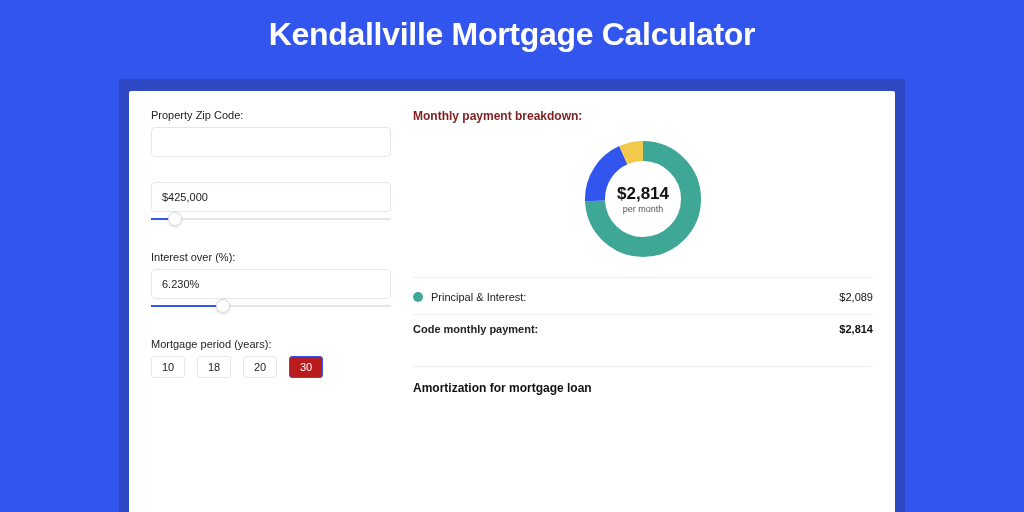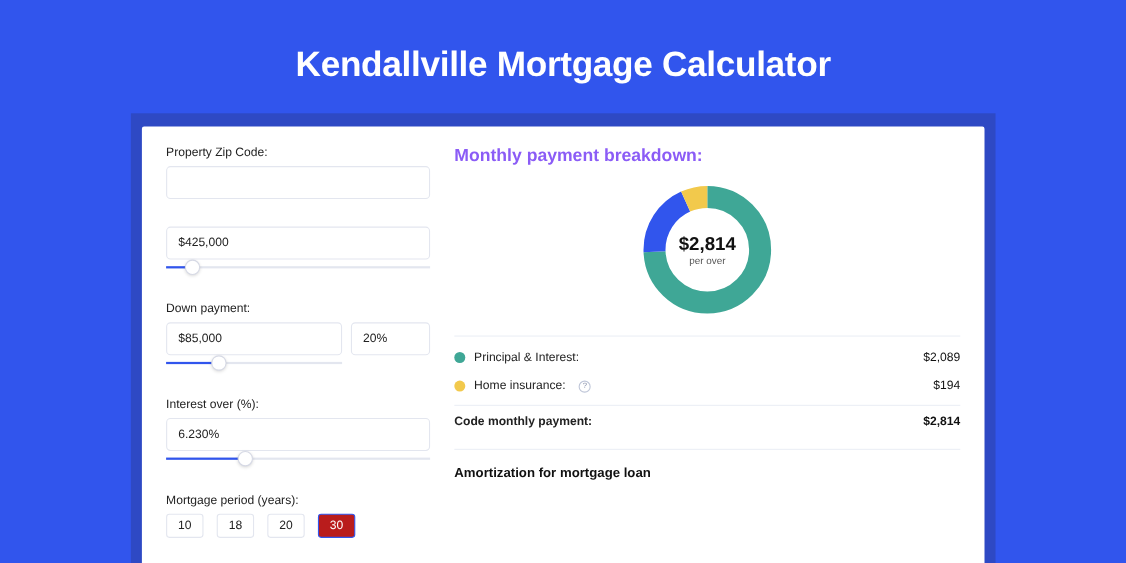--- a/index.html
+++ b/index.html
@@ -4,21 +4,21 @@
 <style>
   * { box-sizing: border-box; margin: 0; padding: 0; }
   html, body { width: 1024px; height: 512px; overflow: hidden; font-family: Arial, Helvetica, sans-serif; }
   body { background: #3155ED; }
 
   .page-title {
     text-align: center;
     color: #fff;
     font-size: 32px;
     font-weight: 700;
-    padding-top: 40px;
+    padding-top: 16px;
     padding-bottom: 26px;
     letter-spacing: -0.3px;
   }
 
   .card-shadow {
     width: 786px;
     margin: 0 auto;
     background: #2E49C4;
     padding-top: 12px;
     padding-left: 0;
@@ -84,21 +84,21 @@
   .toggle {
     width:30px; height:16px; border-radius:10px; background:#e3e6ef; position:relative;
   }
   .toggle-knob {
     width:14px; height:14px; background:#fff; border-radius:50%;
     position:absolute; top:1px; left:1px; box-shadow:0 1px 2px rgba(0,0,0,.2);
   }
   .vet-label { font-size:11px; color:#222; }
 
   
-  .breakdown-title { font-size:16px; font-weight:700; color:#8b5cf6; margin-bottom:10px; }
+  .breakdown-title { font-size:12px; font-weight:700; color:#7f1d1d; margin-bottom:10px; }
   .donut-wrap { display:flex; justify-content:center; padding:6px 0 8px; }
   .donut { position:relative; width:120px; height:120px; }
   .donut svg { transform: rotate(-90deg); }
   .donut-center {
     position:absolute; inset:0; display:flex; flex-direction:column;
     align-items:center; justify-content:center;
   }
   .donut-amount { font-size:17px; font-weight:700; color:#111; }
   .donut-sub { font-size:9px; color:#555; }
 
@@ -111,21 +111,21 @@
   .dot-blue  { background:#3155ED; }
   .dot-yellow{ background:#F2C94C; }
   .help-icon {
     width:11px; height:11px; border:1px solid #bfc6d8; border-radius:50%;
     display:inline-flex; align-items:center; justify-content:center;
     font-size:7px; color:#8a93ab; margin-left:4px;
   }
   .legend-val { font-size:11px; color:#111; }
   .total-row { border-top:1px solid #eceff6; margin-top:4px; padding-top:8px; font-weight:700; }
 
-  .amort-box { margin-top:12px; border-top:1px solid #eceff6; padding-top:14px; }
+  .amort-box { margin-top:24px; border-top:1px solid #eceff6; padding-top:14px; }
   .amort-title { font-size:12px; font-weight:700; margin-bottom:8px; color:#111;}
   .amort-body { font-size:10px; color:#444; line-height:1.45; }
 </style>
 </head>
 <body>
 
 <div class="page-title">Kendallville Mortgage Calculator</div>
 
 <div class="card-shadow">
 <div class="card">
@@ -139,36 +139,20 @@
 
     <div class="field-group">
       <input class="input" value="$425,000" style="">
       <div class="slider">
         <div class="slider-track"></div>
         <div class="slider-fill" style="width:10%"></div>
         <div class="slider-thumb" style="left:10%"></div>
       </div>
     </div>
 
-    <div class="field-group">
-      <label class="field-label">Down payment:</label>
-      <div class="row-two">
-        <div class="inp-a">
-          <input class="input" value="$85,000" style="">
-          <div class="slider">
-            <div class="slider-track"></div>
-            <div class="slider-fill" style="width:30%"></div>
-            <div class="slider-thumb" style="left:30%"></div>
-          </div>
-        </div>
-        <div class="inp-b">
-          <input class="input" value="20%" style="">
-        </div>
-      </div>
-    </div>
 
     <div class="field-group">
       <label class="field-label">Interest over (%):</label>
       <input class="input" value="6.230%" style="">
       <div class="slider">
         <div class="slider-track"></div>
         <div class="slider-fill" style="width:30%"></div>
         <div class="slider-thumb" style="left:30%"></div>
       </div>
     </div>
@@ -190,43 +174,35 @@
 
     <div class="donut-wrap">
       <div class="donut">
         <svg id="donut-svg" width="120" height="120" viewBox="0 0 120 120">
               <circle cx="60" cy="60" r="48" fill="none" stroke="#3FA796" stroke-width="20" stroke-dasharray="223.8903898797127 77.70250486490744" stroke-dashoffset="0"></circle>
               <circle cx="60" cy="60" r="48" fill="none" stroke="#3155ED" stroke-width="20" stroke-dasharray="56.91038632174602 244.68250842287412" stroke-dashoffset="-223.8903898797127"></circle>
               <circle cx="60" cy="60" r="48" fill="none" stroke="#F2C94C" stroke-width="20" stroke-dasharray="20.792118543161443 280.8007762014587" stroke-dashoffset="-280.8007762014587"></circle>
             </svg>
         <div class="donut-center">
           <div class="donut-amount">$2,814</div>
-          <div class="donut-sub">per over</div>
+          <div class="donut-sub">per month</div>
         </div>
       </div>
     </div>
 
     <div class="divider"></div>
 
     <div id="legend">
           <div class="legend-row">
             <div class="legend-left">
               <span class="dot dot-green"></span>
               <span>Principal &amp; Interest:</span>
             </div>
             <span class="legend-val">$2,089</span>
           </div>
-          <div class="legend-row">
-            <div class="legend-left">
-              <span class="dot dot-yellow"></span>
-              <span>Home insurance:</span>
-              <span class="help-icon">?</span>
-            </div>
-            <span class="legend-val">$194</span>
-          </div>
         </div>
 
     <div class="legend-row total-row">
       <span>Code monthly payment:</span>
       <span class="legend-val">$2,814</span>
     </div>
 
     <div class="amort-box">
       <div class="amort-title">Amortization for mortgage loan</div>
     </div>

